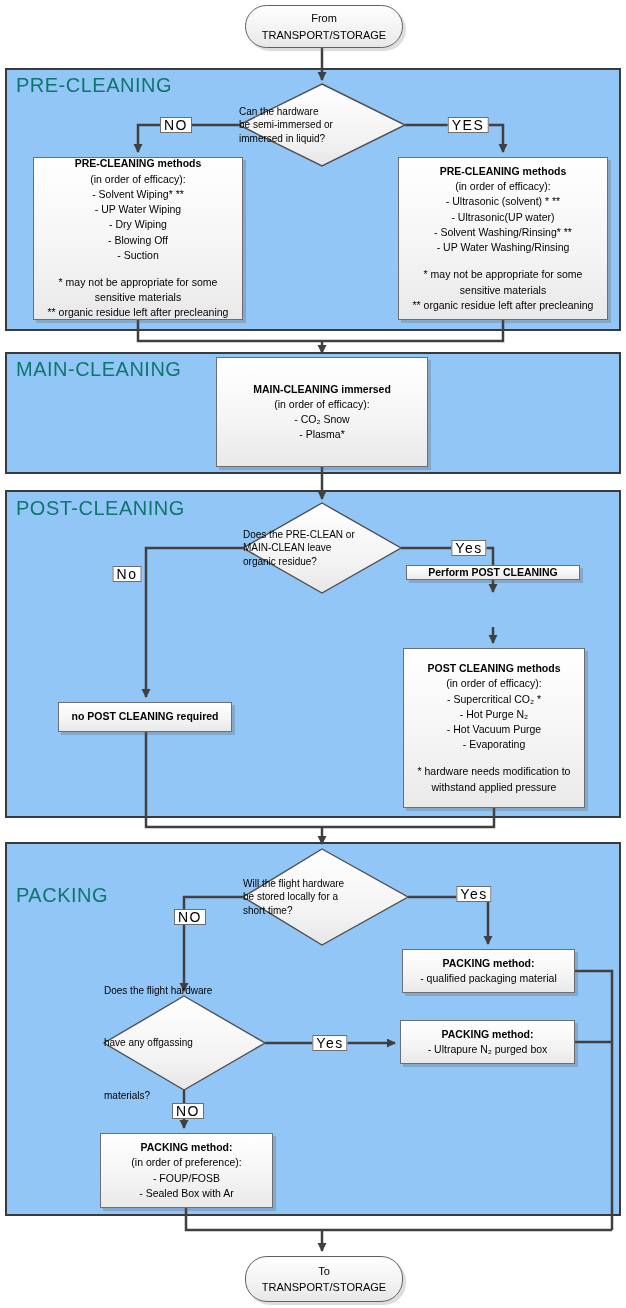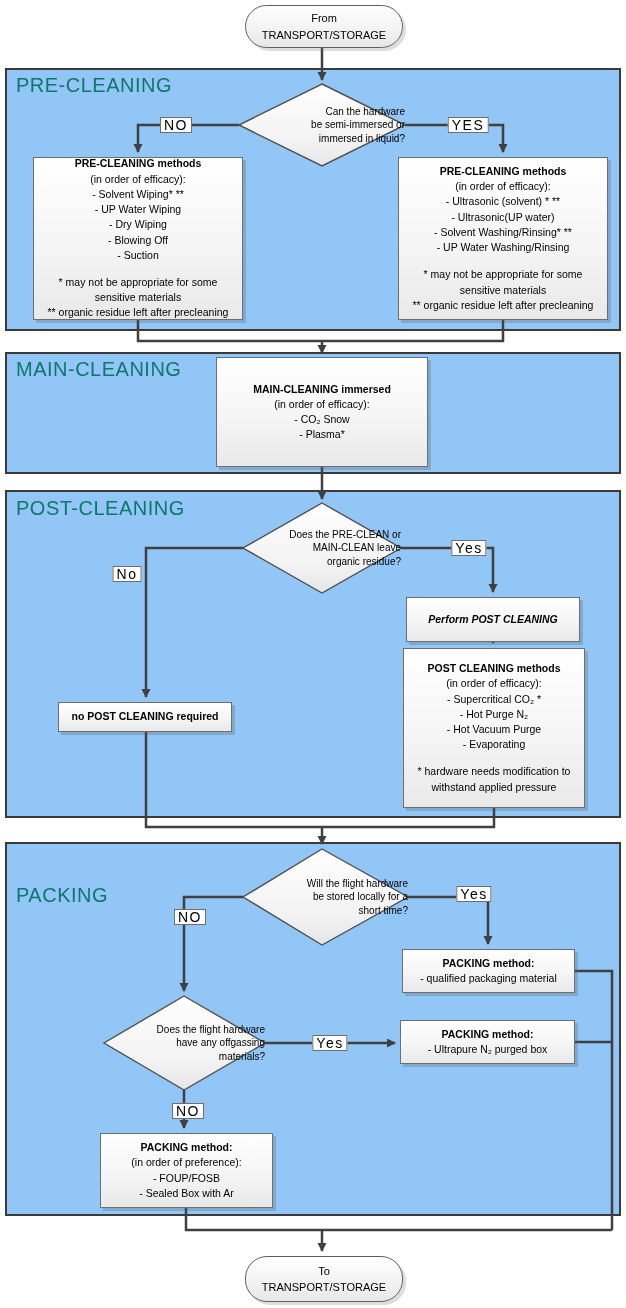--- a/index.html
+++ b/index.html
@@ -16,21 +16,21 @@
     border:1px solid #6e6e6e;box-shadow:3px 3px 0 rgba(90,90,90,0.28);
     font-size:10.5px;line-height:1.45;text-align:center;
     display:flex;flex-direction:column;justify-content:center;align-items:center;
     padding:4px 5px;
   }
   .node .bold{font-weight:bold;}
   .node .notes{margin-top:12px;}
   .node .line{width:100%;}
   .diamond-text{
     position:absolute;z-index:3;display:flex;flex-direction:column;
-    align-items:flex-end;justify-content:center;text-align:center;
+    align-items:flex-start;justify-content:center;text-align:center;
     font-size:10px;line-height:1.35;pointer-events:none;
   }
   .chip{
     position:absolute;z-index:4;background:#ffffff;border:1px solid #6e6e6e;
     font-size:14px;line-height:14px;padding:0 3px;letter-spacing:1.5px;
     transform:translate(-50%,-50%);white-space:nowrap;
   }
   .terminal{
     position:absolute;z-index:3;box-sizing:border-box;
     border:1.4px solid #5f5f5f;border-radius:22px;
@@ -112,21 +112,21 @@
   <div class="diamond-text" style="left:243px;top:506px;width:158px;height:84px;">
     <span>Does the PRE-CLEAN or</span>
     <span>MAIN-CLEAN leave</span>
     <span>organic residue?</span>
   </div>
   <div class="diamond-text" style="left:243px;top:852px;width:165px;height:90px;">
     <span>Will the flight hardware</span>
     <span>be stored locally for a</span>
     <span>short time?</span>
   </div>
-  <div class="diamond-text" style="left:104px;top:1000px;width:161px;height:86px;">
+  <div class="diamond-text" style="left:104px;top:1000px;width:161px;height:86px;gap:39px;">
     <span>Does the flight hardware</span>
     <span>have any offgassing</span>
     <span>materials?</span>
   </div>
 
   <div class="chip" style="left:176px;top:125px;">NO</div>
   <div class="chip" style="left:468px;top:125px;">YES</div>
   <div class="chip" style="left:127px;top:574px;">No</div>
   <div class="chip" style="left:469px;top:548px;">Yes</div>
   <div class="chip" style="left:190px;top:917px;">NO</div>
@@ -157,21 +157,21 @@
     <div class="line">** organic residue left after precleaning</div>
   </div>
 
   <div class="node" style="left:216px;top:357px;width:212px;height:110px;">
     <div class="line bold">MAIN-CLEANING immersed</div>
     <div class="line">(in order of efficacy):</div>
     <div class="line">- CO₂ Snow</div>
     <div class="line">- Plasma*</div>
   </div>
 
-  <div class="node" style="left:406px;top:597px;width:174px;height:45px;font-style:italic;">
+  <div class="node" style="left:406px;top:565px;width:174px;height:15px;">
     <div class="line bold">Perform POST CLEANING</div>
   </div>
 
   <div class="node" style="left:403px;top:648px;width:182px;height:160px;">
     <div class="line bold">POST CLEANING methods</div>
     <div class="line">(in order of efficacy):</div>
     <div class="line">- Supercritical CO₂ *</div>
     <div class="line">- Hot Purge N₂</div>
     <div class="line">- Hot Vacuum Purge</div>
     <div class="line">- Evaporating</div>

